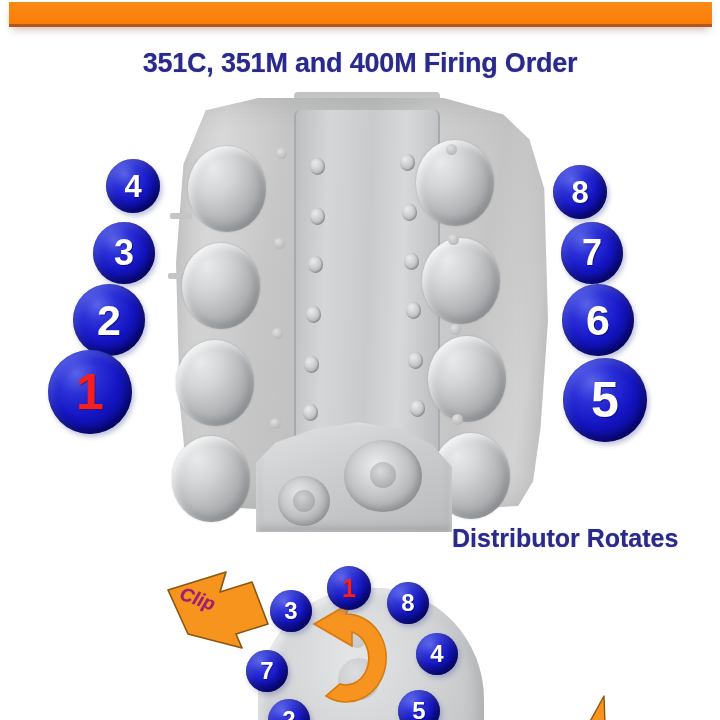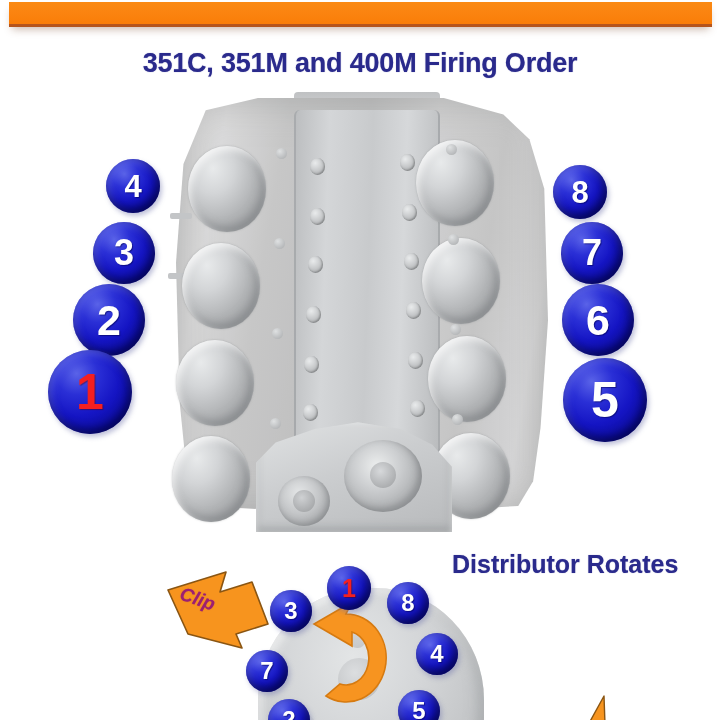--- a/index.html
+++ b/index.html
@@ -302,21 +302,21 @@
     left: 486px;
     top: 692px;
     width: 120px;
     height: 60px;
   }
 
   
   #dist-caption {
     position: absolute;
     left: 452px;
-    top: 549px;
+    top: 523px;
     font-size: 25px;
     font-weight: bold;
     color: #2a2a8c;
     line-height: 30px;
     text-shadow: 0 0 1px rgba(42,42,140,0.5);
     white-space: nowrap;
   }
 </style>
 </head>
 <body>

